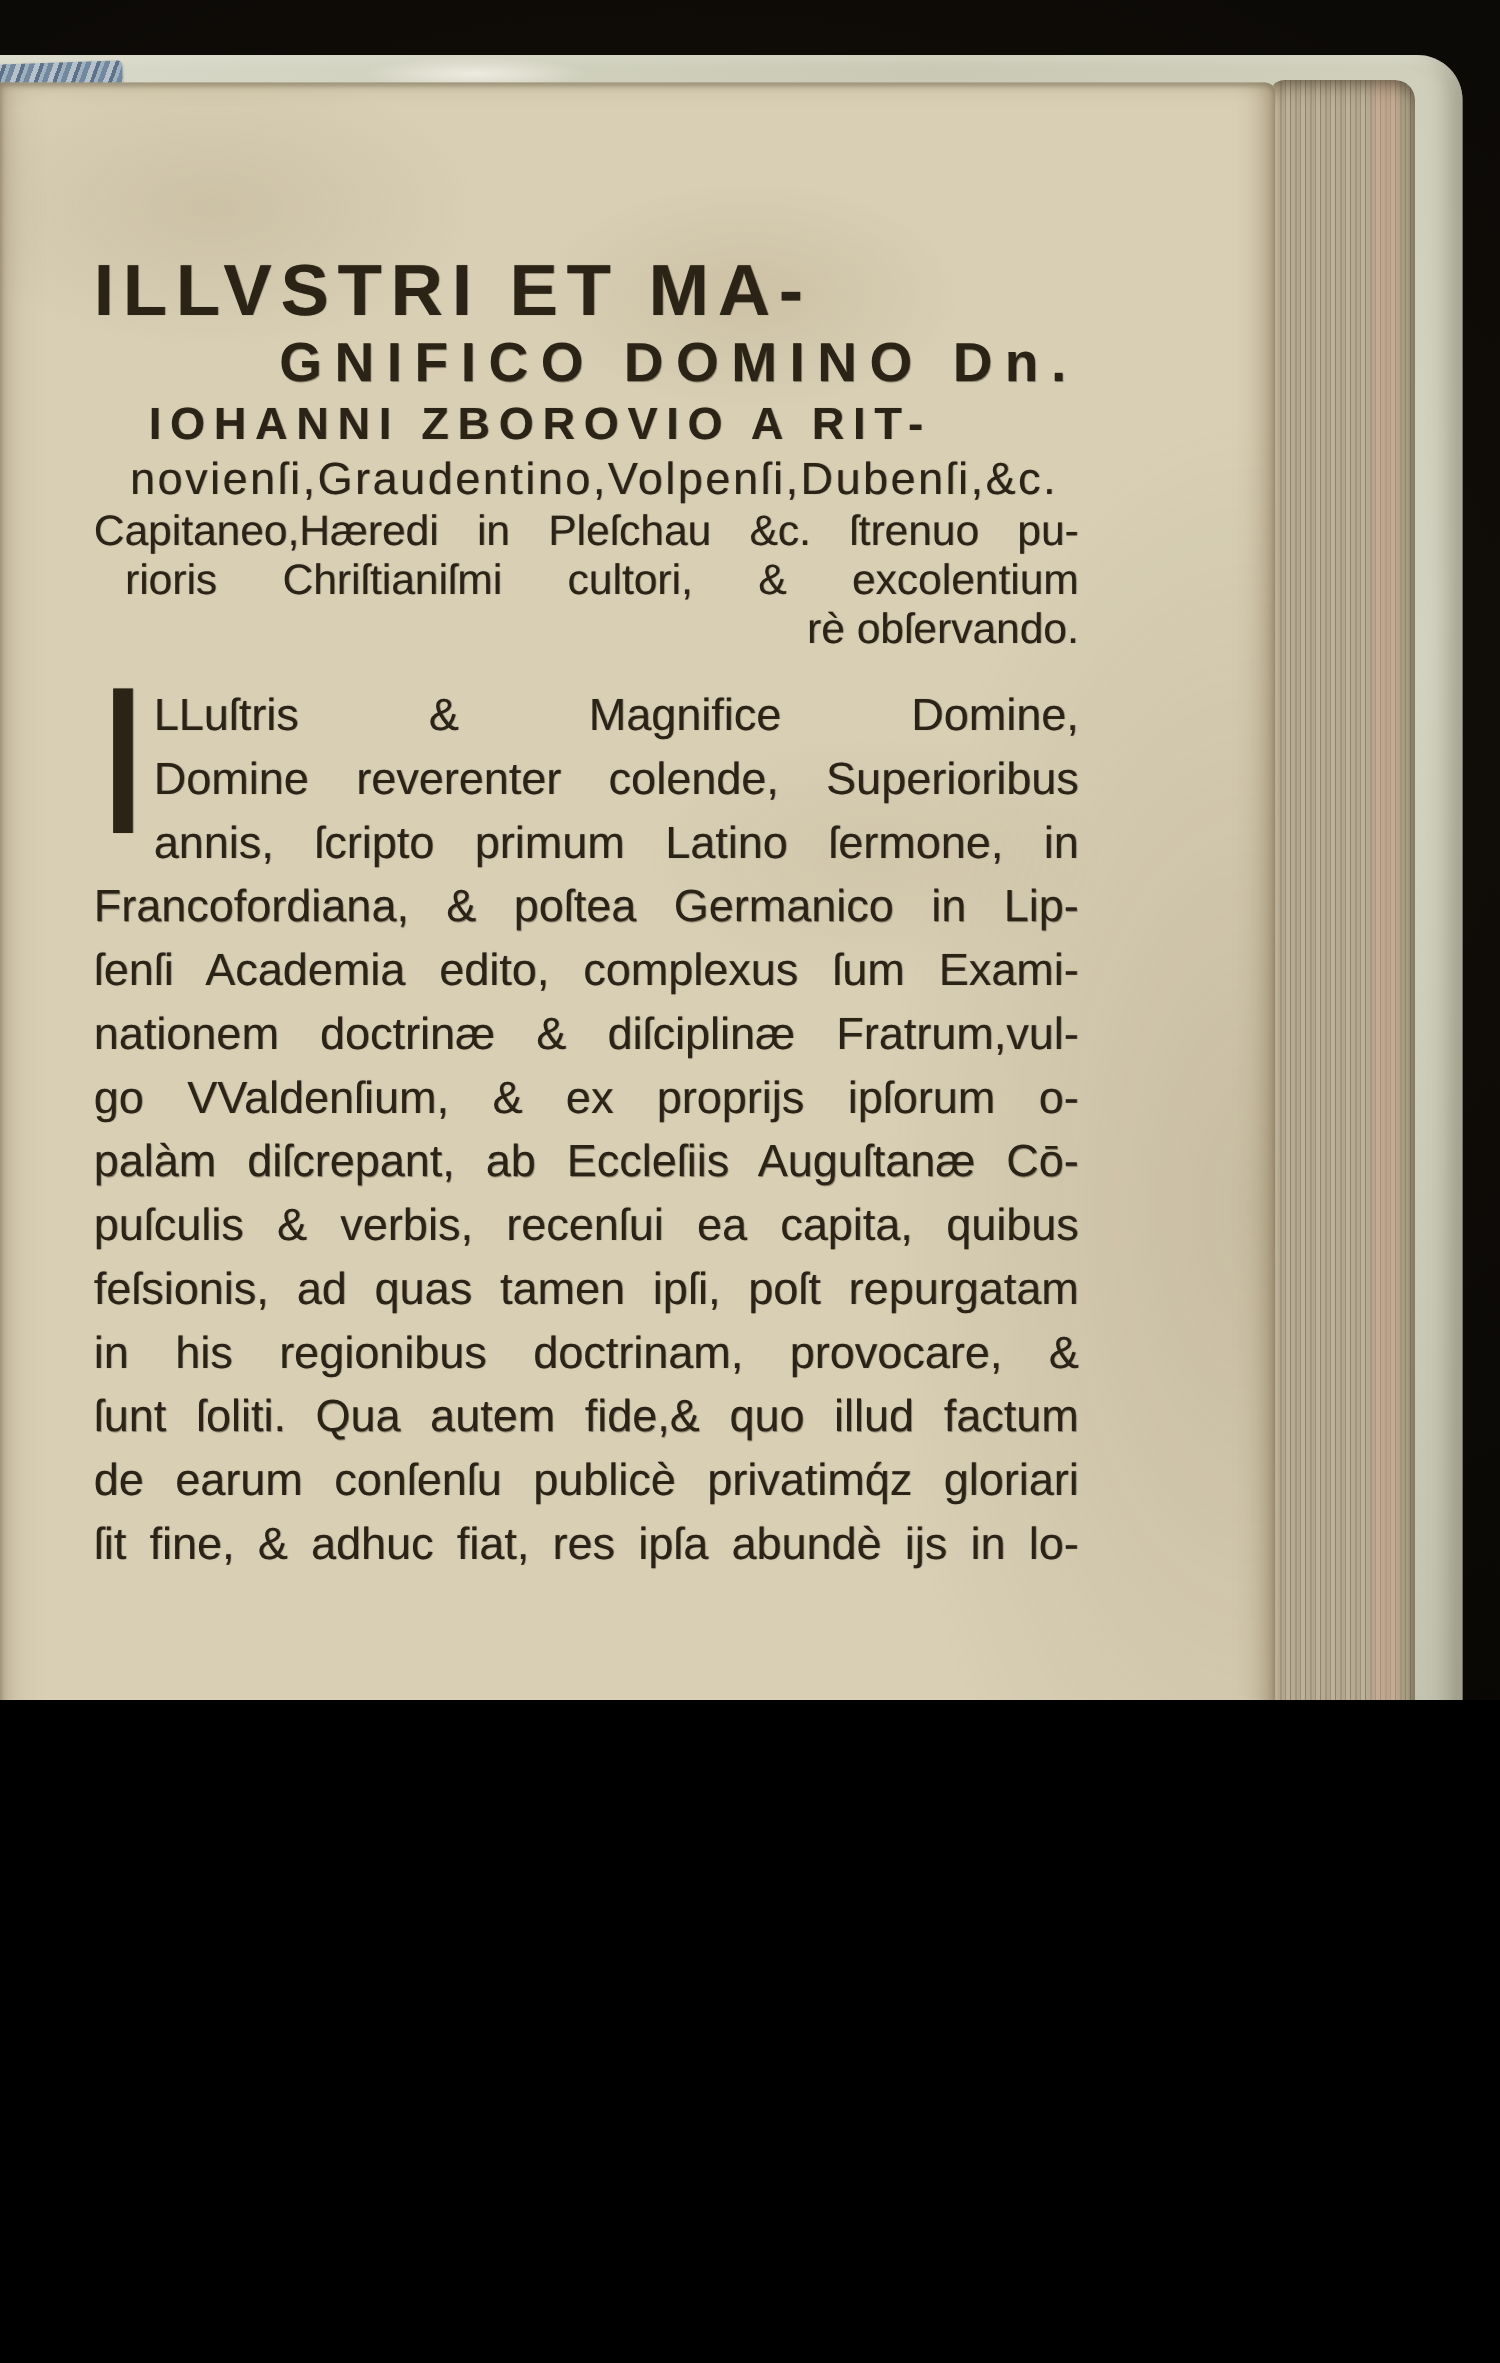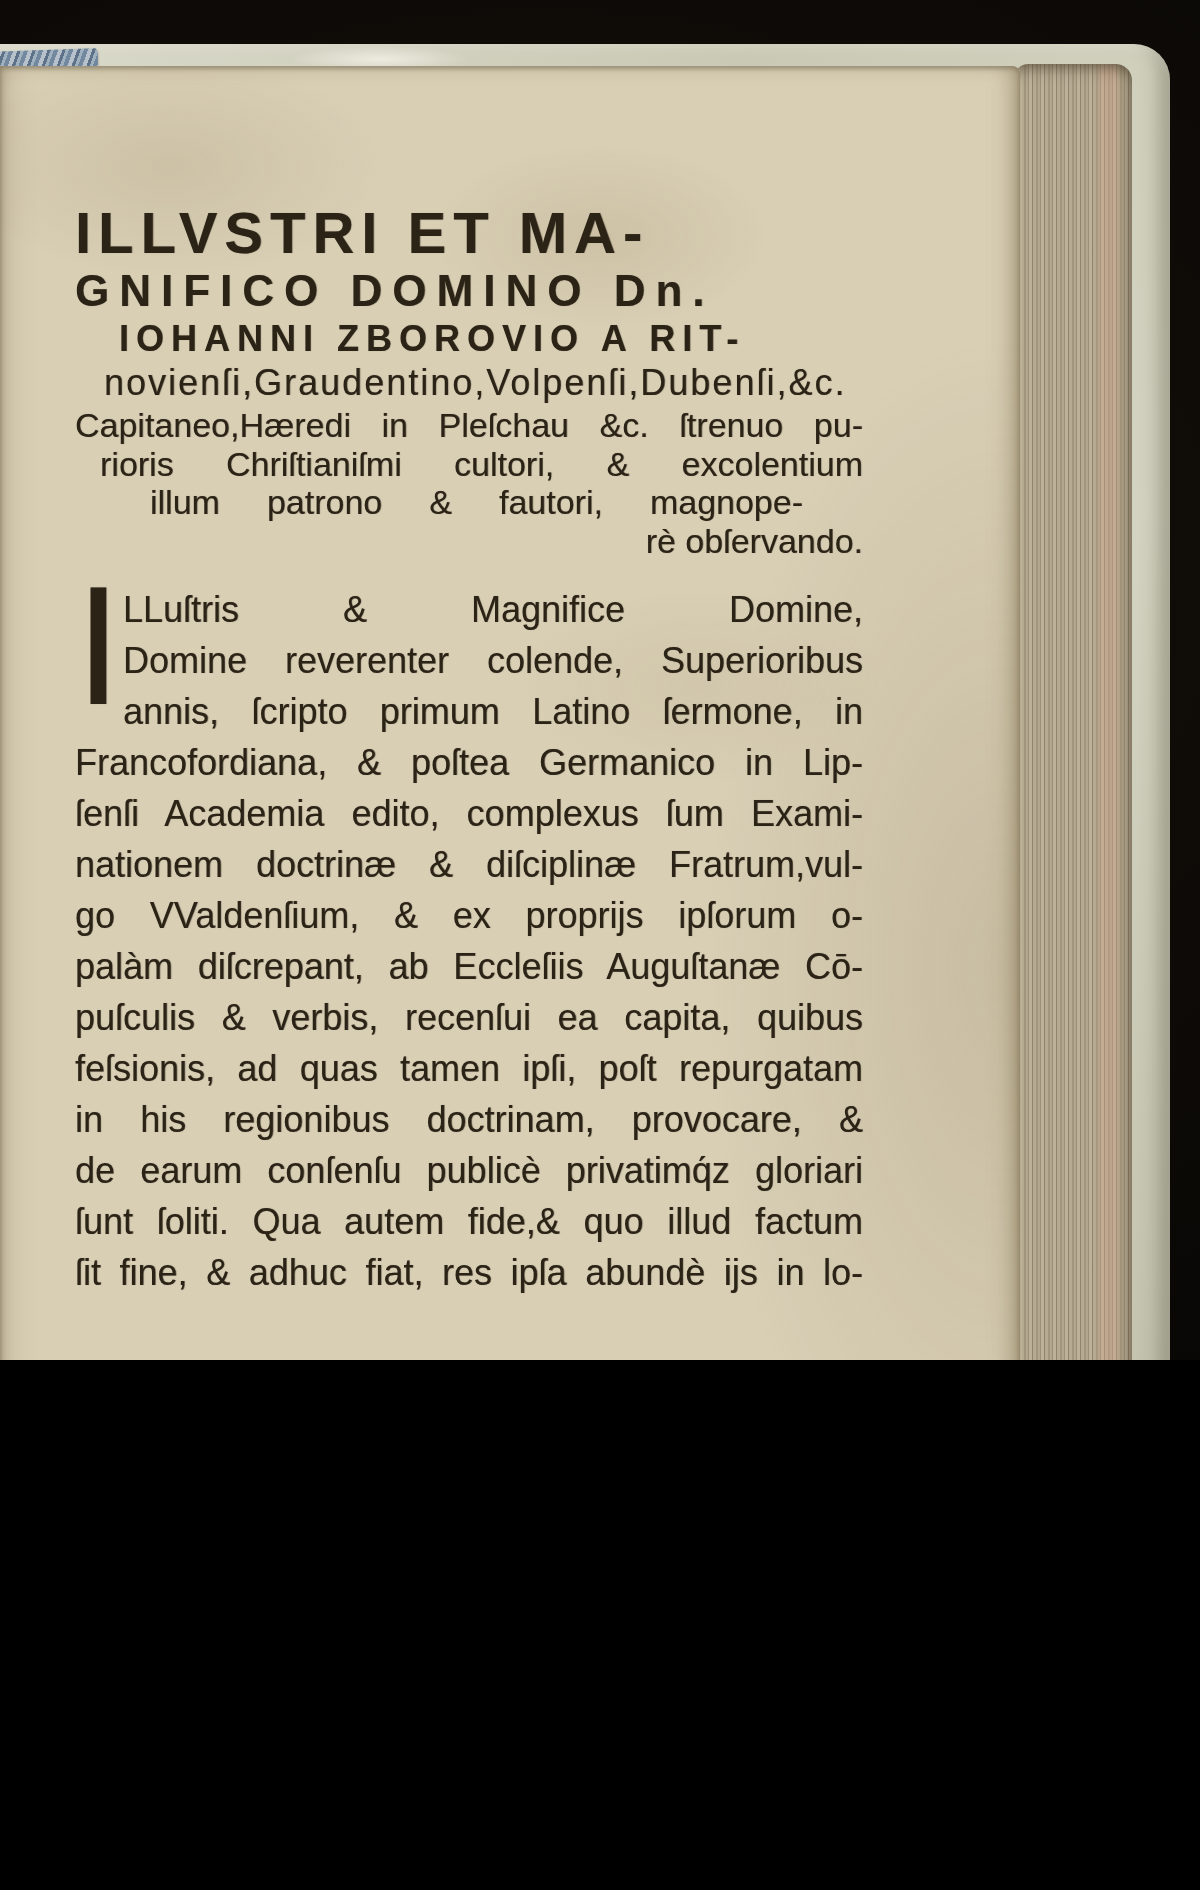--- a/index.html
+++ b/index.html
@@ -60,21 +60,21 @@
       radial-gradient(260px 140px at 700px 620px, rgba(150,128,90,.10), rgba(150,128,90,0) 70%),
       radial-gradient(520px 320px at 480px 1680px, rgba(120,100,70,.10), rgba(120,100,70,0) 72%),
       radial-gradient(420px 900px at 1000px 900px, rgba(120,100,70,.16), rgba(120,100,70,0) 70%);
   }
   
   .textblock{
     position:absolute;left:75px;top:74px;width:788px;color:#2c2317;
     text-shadow:.6px .3px .7px rgba(44,35,23,.5);
   }
   .d1{margin-top:62px;font-size:58px;line-height:62px;font-weight:bold;letter-spacing:7px;white-space:nowrap;}
-  .d2{font-size:44px;line-height:53px;font-weight:bold;letter-spacing:10px;white-space:nowrap;}
+  .d2{font-size:44px;line-height:53px;font-weight:bold;letter-spacing:10px;white-space:nowrap;text-align:right;}
   .d3{font-size:36px;line-height:44px;font-weight:bold;letter-spacing:7px;white-space:nowrap;margin-left:44px;}
   .d4{font-size:41px;line-height:50px;text-align:justify;text-align-last:justify;}
   .d5{font-size:36px;line-height:44px;letter-spacing:2px;white-space:nowrap;margin-left:29px;}
   .d6{font-size:34px;line-height:40px;text-align:justify;text-align-last:justify;}
   .d7{font-size:34px;line-height:38px;padding-left:25px;text-align:justify;text-align-last:justify;}
   .d8{font-size:34px;line-height:38px;padding-left:75px;padding-right:60px;text-align:justify;text-align-last:justify;}
   .d9{font-size:34px;line-height:40px;padding-left:60px;text-align:right;}
   .bodyblock{position:relative;margin-top:23px;}
   .drop-cap{
     position:absolute;left:0;top:2px;font-size:168px;line-height:120px;font-weight:normal;
@@ -93,37 +93,36 @@
 
   <div class="page">
     <div class="textblock">
 
       <div class="d1">ILLVSTRI ET MA-</div>
       <div class="d2">GNIFICO DOMINO Dn.</div>
       <div class="d3">IOHANNI ZBOROVIO A RIT-</div>
       <div class="d5">novienſi,Graudentino,Volpenſi,Dubenſi,&amp;c.</div>
       <div class="d6">Capitaneo,Hæredi in Pleſchau &amp;c. ſtrenuo pu-</div>
       <div class="d7">rioris Chriſtianiſmi cultori, &amp; excolentium</div>
-      <div class="d8">illum patrono &amp; fautori, magnope-</div>
       <div class="d9">rè obſervando.</div>
 
       <div class="bodyblock">
         <span class="drop-cap">I</span>
         <div class="bl indent">LLuſtris &amp; Magnifice Domine,</div>
         <div class="bl indent">Domine reverenter colende, Superioribus</div>
         <div class="bl indent">annis, ſcripto primum Latino ſermone, in</div>
         <div class="bl">Francofordiana, &amp; poſtea Germanico in Lip-</div>
         <div class="bl">ſenſi Academia edito, complexus ſum Exami-</div>
         <div class="bl">nationem doctrinæ &amp; diſciplinæ Fratrum,vul-</div>
         <div class="bl">go VValdenſium, &amp; ex proprijs ipſorum o-</div>
         <div class="bl">palàm diſcrepant, ab Eccleſiis Auguſtanæ Cō-</div>
         <div class="bl">puſculis &amp; verbis, recenſui ea capita, quibus</div>
         <div class="bl">feſsionis, ad quas tamen ipſi, poſt repurgatam</div>
         <div class="bl">in his regionibus doctrinam, provocare, &amp;</div>
+        <div class="bl">ſunt ſoliti. Qua autem fide,&amp; quo illud factum</div>
         <div class="bl">de earum conſenſu publicè privatimq́z gloriari</div>
-        <div class="bl">ſunt ſoliti. Qua autem fide,&amp; quo illud factum</div>
         <div class="bl">ſit fine, &amp; adhuc fiat, res ipſa abundè ijs in lo-</div>
 
       </div>
 
     </div>
   </div>
 </div>
 
 </body></html>

